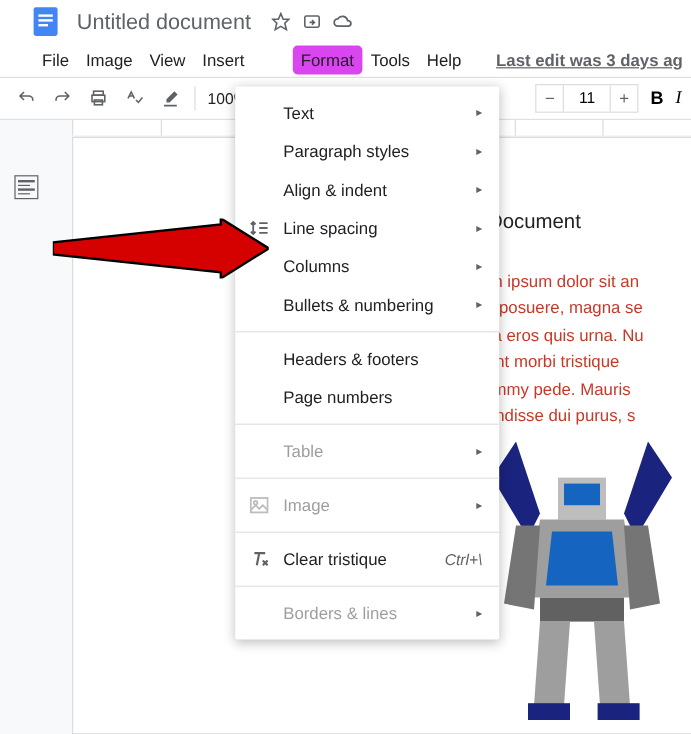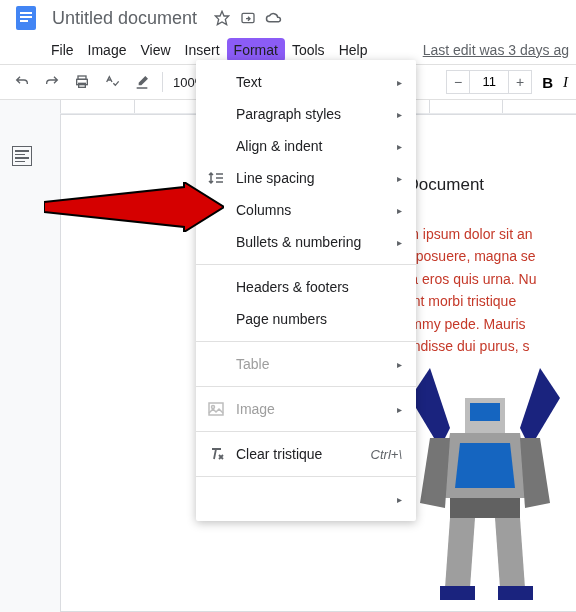--- a/index.html
+++ b/index.html
@@ -1,41 +1,41 @@
 <!DOCTYPE html>
 <html><head>
 <meta charset="utf-8">
 <style>
 * { margin:0; padding:0; box-sizing:border-box; font-family:Arial,sans-serif; }
 body { background:#fff; width:576px; height:612px; overflow:hidden; position:relative; }
-.titlebar { height:36px; display:flex; align-items:center; padding:0 8px; }
+.titlebar { height:36px; display:flex; align-items:center; padding:0 20px; }
 .logo { width:36px; height:36px; display:flex; align-items:center; justify-content:center; }
 .title { color:#5f6368; font-size:18px; margin-left:8px; margin-right:12px; }
 .ticon { width:18px; height:18px; margin:0 4px; cursor:pointer; color:#5f6368; display:flex; align-items:center; justify-content:center; }
-.menubar { height:28px; display:flex; align-items:center; padding-left:44px; gap:0; font-size:14px; color:#202124; }
+.menubar { height:28px; display:flex; align-items:center; padding-left:28px; gap:0; font-size:14px; color:#202124; }
 .menubar span { padding:4px 7px; }
-.active { background:#8b5cf6; border-radius:4px; }
-.editstatus { margin-left:auto; margin-right:0; color:#5f6368; text-decoration:underline; font-size:14px; white-space:nowrap; }
+.active { background:#d946ef; border-radius:4px;margin-left:33px; }
+.editstatus { margin-left:auto; margin-right:0; color:#5f6368; text-decoration:underline; font-size:14px; white-space:nowrap;font-weight:bold; }
 .toolbar { height:36px; border-top:1px solid #e0e0e0; border-bottom:1px solid #e0e0e0; display:flex; align-items:center; padding:0 8px; gap:2px; }
 .tbtn { width:28px; height:28px; display:flex; align-items:center; justify-content:center; color:#5f6368; }
 .zoom { font-size:13px; color:#202124; padding:0 4px; display:flex; align-items:center; }
 .fsize { display:flex; align-items:center; border:1px solid #dadce0; height:24px; }
 .fsize-btn { width:22px; text-align:center; font-size:14px; color:#5f6368; }
 .fsize-val { width:40px; text-align:center; font-size:13px; border-left:1px solid #dadce0; border-right:1px solid #dadce0; height:100%; line-height:22px; }
 .sep { width:1px; height:20px; background:#dadce0; margin:0 4px; }
 .bold { font-weight:bold; font-size:15px; margin-left:8px; }
 .italic { font-style:italic; font-size:15px; margin-left:8px; font-family:serif; }
 .canvas { position:relative; background:#f8f9fa; height:512px; }
 .outline { position:absolute; left:12px; top:46px; width:20px; height:20px; border:1.5px solid #5f6368; display:flex; flex-direction:column; justify-content:center; padding:2px; gap:2px; }
 .outline div { height:1.5px; background:#5f6368; }
 .page { position:absolute; left:60px; top:14px; right:-40px; bottom:0; background:#fff; border:1px solid #dadce0; padding:60px 0 0 50px; }
 .hdr { font-size:17px; color:#202124; margin-left:220px; margin-bottom:28px; }
 .body { color:#c53929; font-size:14px; line-height:1.6; margin-left:276px; }
 .robot { position:absolute; left:400px; top:268px; }
-.dropdown { position:absolute; left:196px; top:60px; width:220px; background:#fff; box-shadow:0 2px 10px rgba(0,0,0,0.25); border-radius:2px; padding:6px 0; z-index:100; }
+.dropdown { position:absolute; left:196px; top:72px; width:220px; background:#fff; box-shadow:0 2px 10px rgba(0,0,0,0.25); border-radius:2px; padding:6px 0; z-index:100; }
 .ditem { height:32px; display:flex; align-items:center; padding:0 14px 0 40px; font-size:14px; color:#202124; position:relative; }
 .ditem.disabled { color:#9e9e9e; }
 .ditem .chev { margin-left:auto; font-size:10px; color:#5f6368; }
 .ditem .hotkey { margin-left:auto; color:#5f6368; font-size:13px;font-style:italic; }
 .ditem .iicon { position:absolute; left:12px; width:16px; height:16px; }
 .dhr { border:none; border-top:1px solid #e0e0e0; margin:6px 0; }
 .ruler { height:14px; background:#fff; position:absolute; left:60px; right:0; top:0; border-bottom:1px solid #e8eaed; display:flex; }
 .rseg { flex:1; border-left:1px solid #dadce0; }
 .arrow { position:absolute; left:44px; top:182px; z-index:200; }
 </style>
@@ -222,19 +222,20 @@
  <hr class="dhr">
  <div class="ditem">
       <svg class="iicon" viewBox="0 0 16 16" stroke="#5f6368" stroke-width="1.8" fill="none">
         <path d="M4 3h9M8 3l-2 10M11 9l4 4M15 9l-4 4"></path>
       </svg>
       <span>Clear tristique</span>
       <span class="hotkey">Ctrl+\</span>
     </div>
  <hr class="dhr">
  <div class="ditem disabled">
+      <span>Borders &amp; lines</span>
       <span class="chev">▸</span>
     </div>
 </div>
 
 <svg class="arrow" width="180" height="50" viewBox="0 0 180 50">
  <polygon points="0,20 140,5 140,0 180,25 140,50 140,45 0,30" fill="#d50000" stroke="#000" stroke-width="2"></polygon>
 </svg>
 
 </body></html>

